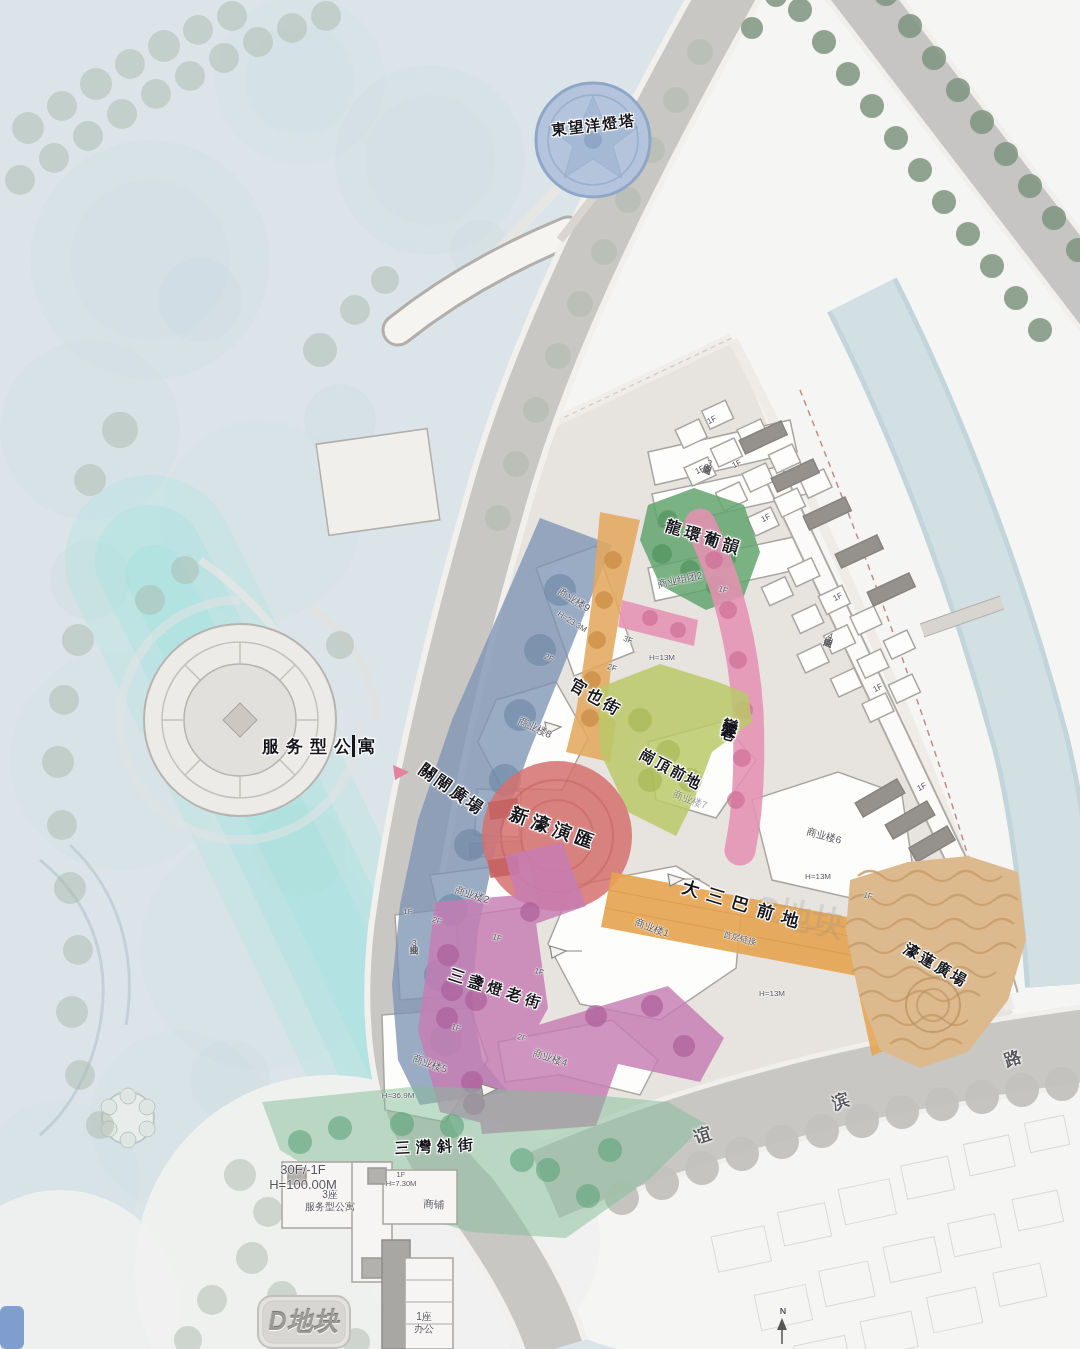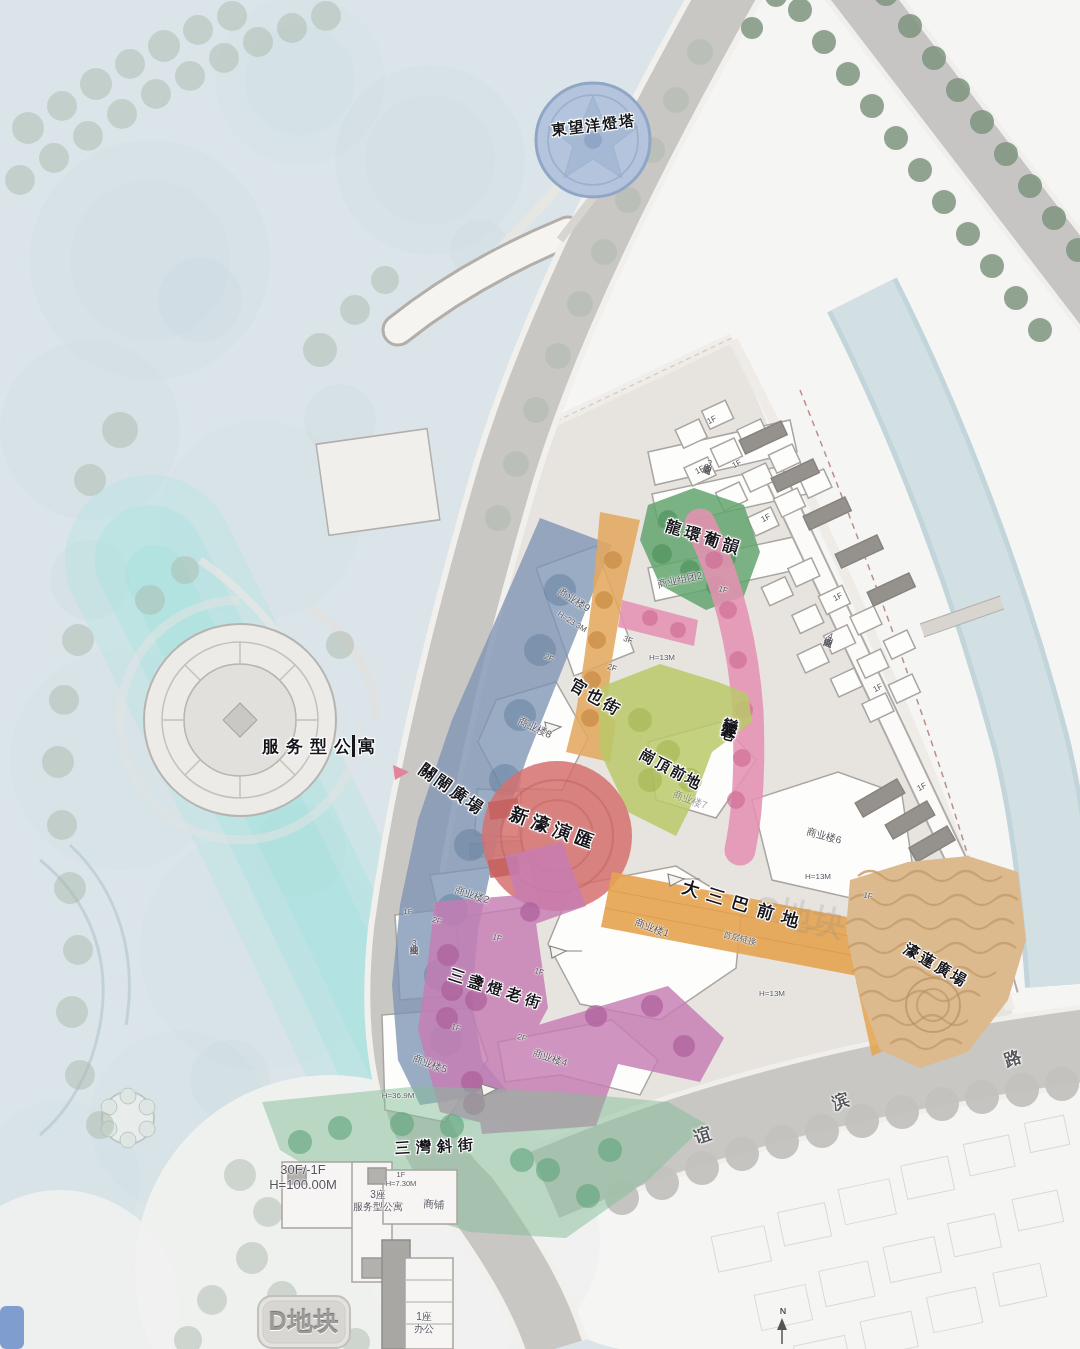--- a/index.html
+++ b/index.html
@@ -10,21 +10,21 @@
   .lbl{position:absolute;transform:translate(-50%,-50%) rotate(var(--r,0deg));
        white-space:pre-line;text-align:center;line-height:1.18;pointer-events:none;}
   .lm{font-family:"DejaVu Serif","Liberation Serif",serif;font-weight:700;color:#14141a;
       text-shadow:-1px -1px 0 #fff,1px -1px 0 #fff,-1px 1px 0 #fff,1px 1px 0 #fff,0 0 4px #fff;}
   .bl{color:#55555c;text-shadow:0 0 2px #fff,0 0 2px #fff,0 0 2px #fff;}
   .faint{opacity:.55;}
   .vert{writing-mode:vertical-rl;text-orientation:upright;}
   .wm{font-weight:700;color:#8a8a8a;opacity:.55;}
   .wm2{font-weight:700;color:#8f8f8f;opacity:.22;}
   .plq{font-weight:700;color:#9b9996;
-       text-shadow:0 1px 0 #ffffff,0 -1px 1px #71706d,1px 0 1px #dcdbd8;}
+       text-shadow:0 1px 0 #ffffff,0 -1px 1px #71706d,1px 0 1px #dcdbd8;font-style:italic;}
   .roadchar{font-weight:700;color:#55555c;text-shadow:0 0 3px #fff,0 0 3px #fff,0 0 3px #fff;}
   .ft,.ht{font-size:8px;}
   .bar{position:absolute;width:3px;height:22px;background:#15151a;box-shadow:0 0 2px #fff;}
 </style>
 </head>
 <body>
 
 <div class="stage">
 <svg width="1080" height="1349" viewBox="0 0 1080 1349">
 
@@ -516,21 +516,21 @@
   <div class="lbl bl" style="left:824px;top:836px;font-size:10px;--r:15deg;">商业楼6</div>
   <div class="lbl bl" style="left:652px;top:928px;font-size:10px;--r:20deg;">商业楼1</div>
   <div class="lbl bl" style="left:472px;top:895px;font-size:10px;--r:18deg;">商业楼2</div>
   <div class="lbl bl vert" style="left:414px;top:943px;font-size:9px;">商业楼3</div>
   <div class="lbl bl" style="left:430px;top:1064px;font-size:10px;--r:20deg;">商业楼5</div>
   <div class="lbl bl" style="left:550px;top:1058px;font-size:10px;--r:18deg;">商业楼4</div>
   <div class="lbl bl" style="left:740px;top:938px;font-size:8.5px;--r:14deg;">首层链接</div>
   <div class="lbl bl" style="left:434px;top:1204px;font-size:10.5px;--r:3deg;">商铺</div>
   <div class="lbl bl" style="left:401px;top:1180px;font-size:7.5px;">1F
 H=7.30M</div>
-  <div class="lbl bl" style="left:330px;top:1201px;font-size:10px;margin-left:48px;">3座
+  <div class="lbl bl" style="left:330px;top:1201px;font-size:10px;">3座
 服务型公寓</div>
   <div class="lbl bl" style="left:303px;top:1177px;font-size:13px;">30F/-1F
 H=100.00M</div>
   <div class="lbl bl" style="left:424px;top:1323px;font-size:10px;">1座
 办公</div>
 
   <div class="lbl plq" style="left:304px;top:1322px;font-size:25px;letter-spacing:1px;">D地块</div>
 
   <div class="lbl roadchar" style="left:703px;top:1136px;font-size:17px;--r:-18deg;">谊</div>
   <div class="lbl roadchar" style="left:841px;top:1102px;font-size:17px;--r:-18deg;">滨</div>

